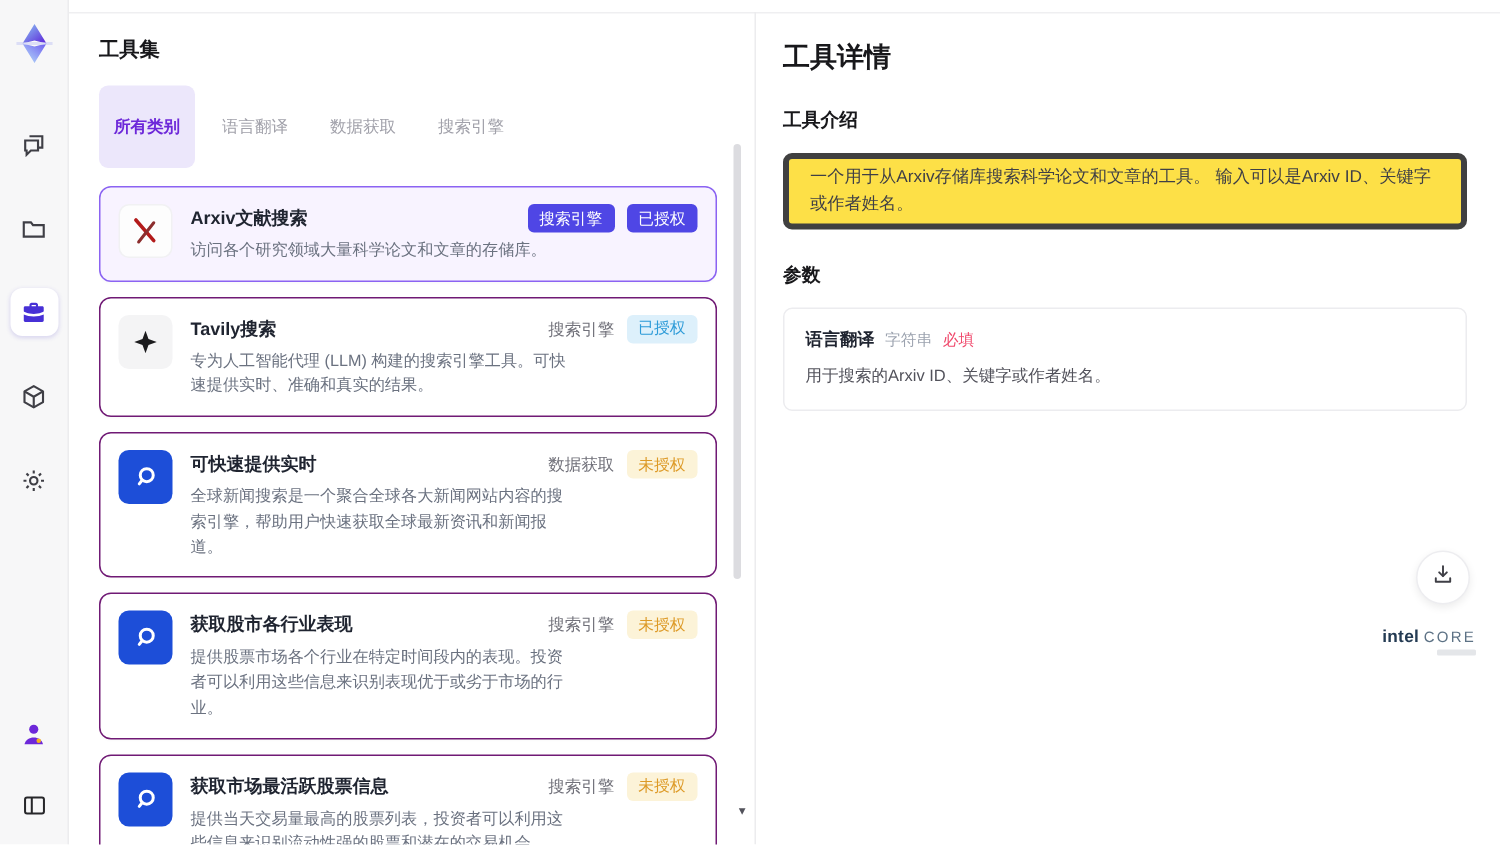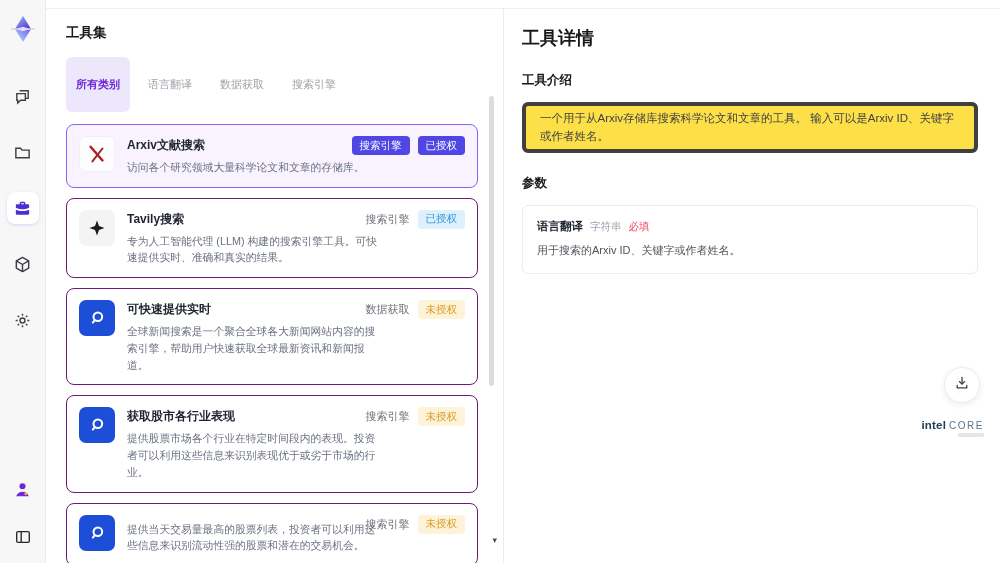--- a/index.html
+++ b/index.html
@@ -247,20 +247,21 @@
         </div>
 
         <div class="card">
           <div class="tool-icon blue">
             <svg width="20" height="20" viewBox="0 0 24 24" fill="none" stroke="#fff" stroke-width="2.4" stroke-linecap="round">
               <circle cx="13" cy="10.5" r="5.2"></circle>
                 <path d="M9.3 14.6L7 17.5"></path>
             </svg>
           </div>
           <div class="card-body">
+            <div class="card-title">获取市场最活跃股票信息</div>
             <div class="card-desc">提供当天交易量最高的股票列表，投资者可以利用这些信息来识别流动性强的股票和潜在的交易机会。</div>
           </div>
           <div class="card-meta">
             <span class="cat-text">搜索引擎</span>
             <span class="pill auth-no">未授权</span>
           </div>
         </div>
 
         <div class="card">
           

